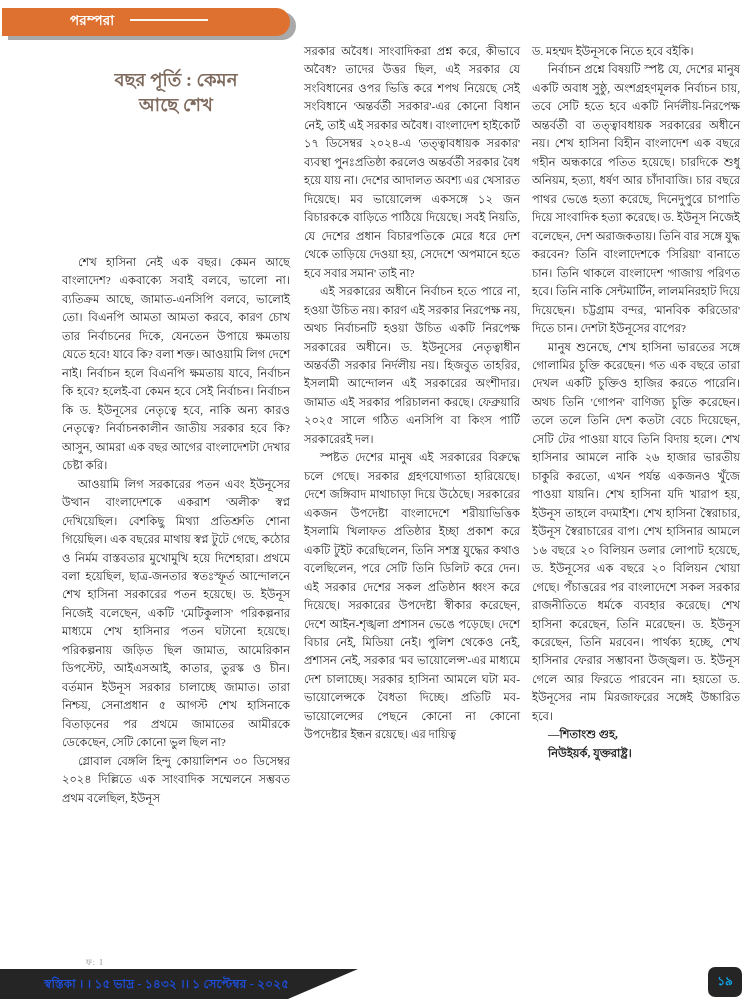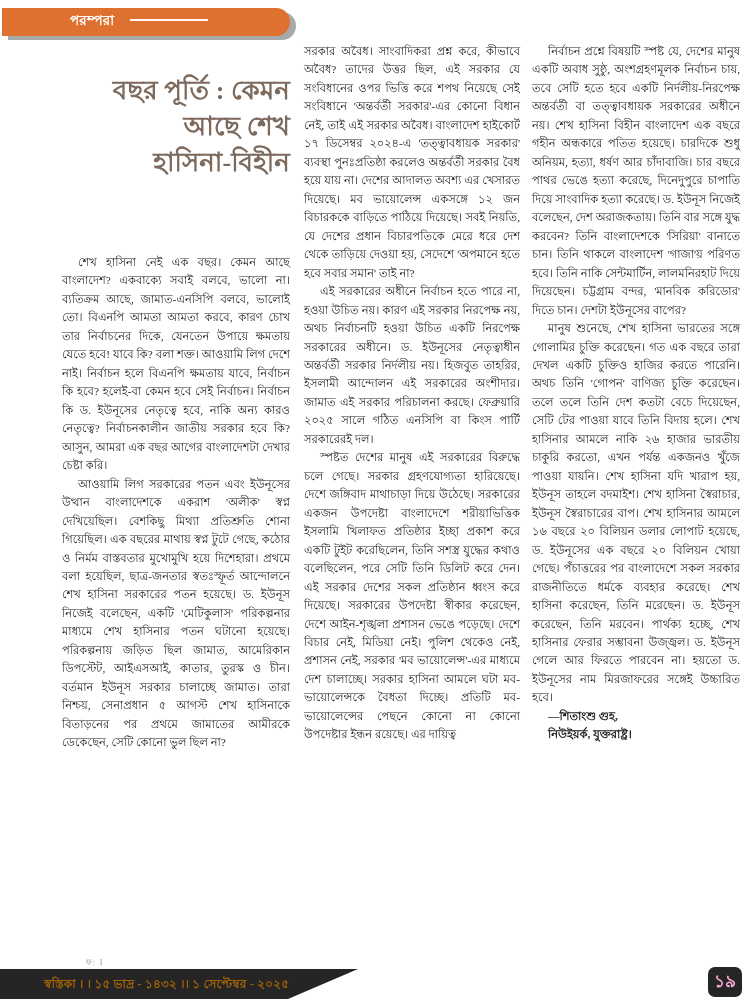--- a/index.html
+++ b/index.html
@@ -71,22 +71,22 @@
     background: #ffffff;
     opacity: .95;
   }
 
   
   .headline {
     position: absolute;
     left: 62px;
     top: 56px;
     width: 228px;
-    text-align: right;
-    font-size: 26px;
+    text-align: center;
+    font-size: 18px;
     line-height: 1.38;
     font-weight: bold;
     color: #7d6a5d;
     letter-spacing: .1px;
   }
   .headline .hl-line { display: block; }
 
   
   .col {
     position: absolute;
@@ -153,34 +153,34 @@
     -webkit-clip-path: polygon(0 0, 330px 0, 358px 0, 288px 30px, 0 30px);
     clip-path: polygon(0 0, 358px 0, 288px 30px, 0 30px);
   }
   .footer-text {
     position: absolute;
     left: 44px;
     top: 975px;
     width: 280px;
     font-size: 12px;
     font-weight: bold;
-    color: #a16207;
+    color: #1d4ed8;
     white-space: nowrap;
     letter-spacing: .2px;
   }
   .page-number {
     position: absolute;
     right: 8px;
     top: 967px;
     width: 34px;
     height: 30px;
     background: #262526;
     border-radius: 7px;
-    color: #f9a8d4;
-    font-size: 17px;
+    color: #0ea5e9;
+    font-size: 12px;
     font-weight: bold;
     display: flex;
     align-items: center;
     justify-content: center;
   }
 </style>
 </head>
 <body>
 
 <div id="page">
@@ -188,35 +188,36 @@
   <div class="section-pill-wrap">
     <div class="section-pill-shadow"></div>
     <div class="section-pill"></div>
     <div class="section-pill-label">পরম্পরা</div>
     <div class="section-pill-rule"></div>
   </div>
 
   <h1 class="headline">
     <span class="hl-line">বছর পূর্তি : কেমন</span>
     <span class="hl-line">আছে শেখ</span>
-    <span class="hl-line">হাসিনা-বিহীন</span>
   </h1>
 
   <div class="col" id="col-left">
     <p>শেখ হাসিনা নেই এক বছর। কেমন আছে বাংলাদেশ? একবাক্যে সবাই বলবে, ভালো না। ব্যতিক্রম আছে, জামাত-এনসিপি বলবে, ভালোই তো। বিএনপি আমতা আমতা করবে, কারণ চোখ তার নির্বাচনের দিকে, যেনতেন উপায়ে ক্ষমতায় যেতে হবে! যাবে কি? বলা শক্ত। আওয়ামি লিগ দেশে নাই। নির্বাচন হলে বিএনপি ক্ষমতায় যাবে, নির্বাচন কি হবে? হলেই-বা কেমন হবে সেই নির্বাচন। নির্বাচন কি ড. ইউনূসের নেতৃত্বে হবে, নাকি অন্য কারও নেতৃত্বে? নির্বাচনকালীন জাতীয় সরকার হবে কি? আসুন, আমরা এক বছর আগের বাংলাদেশটা দেখার চেষ্টা করি।</p>
     <p>আওয়ামি লিগ সরকারের পতন এবং ইউনূসের উত্থান বাংলাদেশকে একরাশ 'অলীক' স্বপ্ন দেখিয়েছিল। বেশকিছু মিথ্যা প্রতিশ্রুতি শোনা গিয়েছিল। এক বছরের মাথায় স্বপ্ন টুটে গেছে, কঠোর ও নির্মম বাস্তবতার মুখোমুখি হয়ে দিশেহারা। প্রথমে বলা হয়েছিল, ছাত্র-জনতার স্বতঃস্ফূর্ত আন্দোলনে শেখ হাসিনা সরকারের পতন হয়েছে। ড. ইউনূস নিজেই বলেছেন, একটি 'মেটিকুলাস' পরিকল্পনার মাধ্যমে শেখ হাসিনার পতন ঘটানো হয়েছে। পরিকল্পনায় জড়িত ছিল জামাত, আমেরিকান ডিপস্টেট, আইএসআই, কাতার, তুরস্ক ও চীন। বর্তমান ইউনূস সরকার চালাচ্ছে জামাত। তারা নিশ্চয়, সেনাপ্রধান ৫ আগস্ট শেখ হাসিনাকে বিতাড়নের পর প্রথমে জামাতের আমীরকে ডেকেছেন, সেটি কোনো ভুল ছিল না?</p>
+    <p>গ্লোবাল বেঙ্গলি হিন্দু কোয়ালিশন ৩০ ডিসেম্বর ২০২৪ দিল্লিতে এক সাংবাদিক সম্মেলনে সম্ভবত প্রথম বলেছিল, ইউনূস</p>
   </div>
 
   <div class="col" id="col-mid">
     <p class="noindent">সরকার অবৈধ। সাংবাদিকরা প্রশ্ন করে, কীভাবে অবৈধ? তাদের উত্তর ছিল, এই সরকার যে সংবিধানের ওপর ভিত্তি করে শপথ নিয়েছে সেই সংবিধানে 'অন্তর্বর্তী সরকার'-এর কোনো বিধান নেই, তাই এই সরকার অবৈধ। বাংলাদেশ হাইকোর্ট ১৭ ডিসেম্বর ২০২৪-এ 'তত্ত্বাবধায়ক সরকার' ব্যবস্থা পুনঃপ্রতিষ্ঠা করলেও অন্তর্বর্তী সরকার বৈধ হয়ে যায় না। দেশের আদালত অবশ্য এর খেসারত দিয়েছে। মব ভায়োলেন্স একসঙ্গে ১২ জন বিচারককে বাড়িতে পাঠিয়ে দিয়েছে। সবই নিয়তি, যে দেশের প্রধান বিচারপতিকে মেরে ধরে দেশ থেকে তাড়িয়ে দেওয়া হয়, সেদেশে 'অপমানে হতে হবে সবার সমান' তাই না?</p>
     <p>এই সরকারের অধীনে নির্বাচন হতে পারে না, হওয়া উচিত নয়। কারণ এই সরকার নিরপেক্ষ নয়, অথচ নির্বাচনটি হওয়া উচিত একটি নিরপেক্ষ সরকারের অধীনে। ড. ইউনূসের নেতৃত্বাধীন অন্তর্বর্তী সরকার নির্দলীয় নয়। হিজবুত তাহরির, ইসলামী আন্দোলন এই সরকারের অংশীদার। জামাত এই সরকার পরিচালনা করছে। ফেব্রুয়ারি ২০২৫ সালে গঠিত এনসিপি বা কিংস পার্টি সরকারেরই দল।</p>
     <p>স্পষ্টত দেশের মানুষ এই সরকারের বিরুদ্ধে চলে গেছে। সরকার গ্রহণযোগ্যতা হারিয়েছে। দেশে জঙ্গিবাদ মাথাচাড়া দিয়ে উঠেছে। সরকারের একজন উপদেষ্টা বাংলাদেশে শরীয়াভিত্তিক ইসলামি খিলাফত প্রতিষ্ঠার ইচ্ছা প্রকাশ করে একটি টুইট করেছিলেন, তিনি সশস্ত্র যুদ্ধের কথাও বলেছিলেন, পরে সেটি তিনি ডিলিট করে দেন। এই সরকার দেশের সকল প্রতিষ্ঠান ধ্বংস করে দিয়েছে। সরকারের উপদেষ্টা স্বীকার করেছেন, দেশে আইন-শৃঙ্খলা প্রশাসন ভেঙে পড়েছে। দেশে বিচার নেই, মিডিয়া নেই। পুলিশ থেকেও নেই, প্রশাসন নেই, সরকার 'মব ভায়োলেন্স'-এর মাধ্যমে দেশ চালাচ্ছে। সরকার হাসিনা আমলে ঘটা মব-ভায়োলেন্সকে বৈধতা দিচ্ছে। প্রতিটি মব-ভায়োলেন্সের পেছনে কোনো না কোনো উপদেষ্টার ইন্ধন রয়েছে। এর দায়িত্ব</p>
   </div>
 
   <div class="col" id="col-right">
+    <p class="noindent">ড. মহম্মদ ইউনূসকে নিতে হবে বইকি।</p>
     <p>নির্বাচন প্রশ্নে বিষয়টি স্পষ্ট যে, দেশের মানুষ একটি অবাধ সুষ্ঠু, অংশগ্রহণমূলক নির্বাচন চায়, তবে সেটি হতে হবে একটি নির্দলীয়-নিরপেক্ষ অন্তর্বর্তী বা তত্ত্বাবধায়ক সরকারের অধীনে নয়। শেখ হাসিনা বিহীন বাংলাদেশ এক বছরে গহীন অন্ধকারে পতিত হয়েছে। চারদিকে শুধু অনিয়ম, হত্যা, ধর্ষণ আর চাঁদাবাজি। চার বছরে পাথর ভেঙে হত্যা করেছে, দিনেদুপুরে চাপাতি দিয়ে সাংবাদিক হত্যা করেছে। ড. ইউনূস নিজেই বলেছেন, দেশ অরাজকতায়। তিনি বার সঙ্গে যুদ্ধ করবেন? তিনি বাংলাদেশকে 'সিরিয়া' বানাতে চান। তিনি থাকলে বাংলাদেশ 'গাজা'য় পরিণত হবে। তিনি নাকি সেন্টমার্টিন, লালমনিরহাট দিয়ে দিয়েছেন। চট্টগ্রাম বন্দর, 'মানবিক করিডোর' দিতে চান। দেশটা ইউনূসের বাপের?</p>
     <p>মানুষ শুনেছে, শেখ হাসিনা ভারতের সঙ্গে গোলামির চুক্তি করেছেন। গত এক বছরে তারা দেখল একটি চুক্তিও হাজির করতে পারেনি। অথচ তিনি 'গোপন' বাণিজ্য চুক্তি করেছেন। তলে তলে তিনি দেশ কতটা বেচে দিয়েছেন, সেটি টের পাওয়া যাবে তিনি বিদায় হলে। শেখ হাসিনার আমলে নাকি ২৬ হাজার ভারতীয় চাকুরি করতো, এখন পর্যন্ত একজনও খুঁজে পাওয়া যায়নি। শেখ হাসিনা যদি খারাপ হয়, ইউনূস তাহলে বদমাইশ। শেখ হাসিনা স্বৈরাচার, ইউনূস স্বৈরাচারের বাপ। শেখ হাসিনার আমলে ১৬ বছরে ২০ বিলিয়ন ডলার লোপাট হয়েছে, ড. ইউনূসের এক বছরে ২০ বিলিয়ন খোয়া গেছে। পঁচাত্তরের পর বাংলাদেশে সকল সরকার রাজনীতিতে ধর্মকে ব্যবহার করেছে। শেখ হাসিনা করেছেন, তিনি মরেছেন। ড. ইউনূস করেছেন, তিনি মরবেন। পার্থক্য হচ্ছে, শেখ হাসিনার ফেরার সম্ভাবনা উজ্জ্বল। ড. ইউনূস গেলে আর ফিরতে পারবেন না। হয়তো ড. ইউনূসের নাম মিরজাফরের সঙ্গেই উচ্চারিত হবে।</p>
     <p class="byline">
       <span>—শিতাংশু গুহ,</span>
       <span>নিউইয়র্ক, যুক্তরাষ্ট্র।</span>
     </p>
   </div>
 
   <div class="folio-mark">ফ: 1</div>
   <div class="footer-bar"></div>

